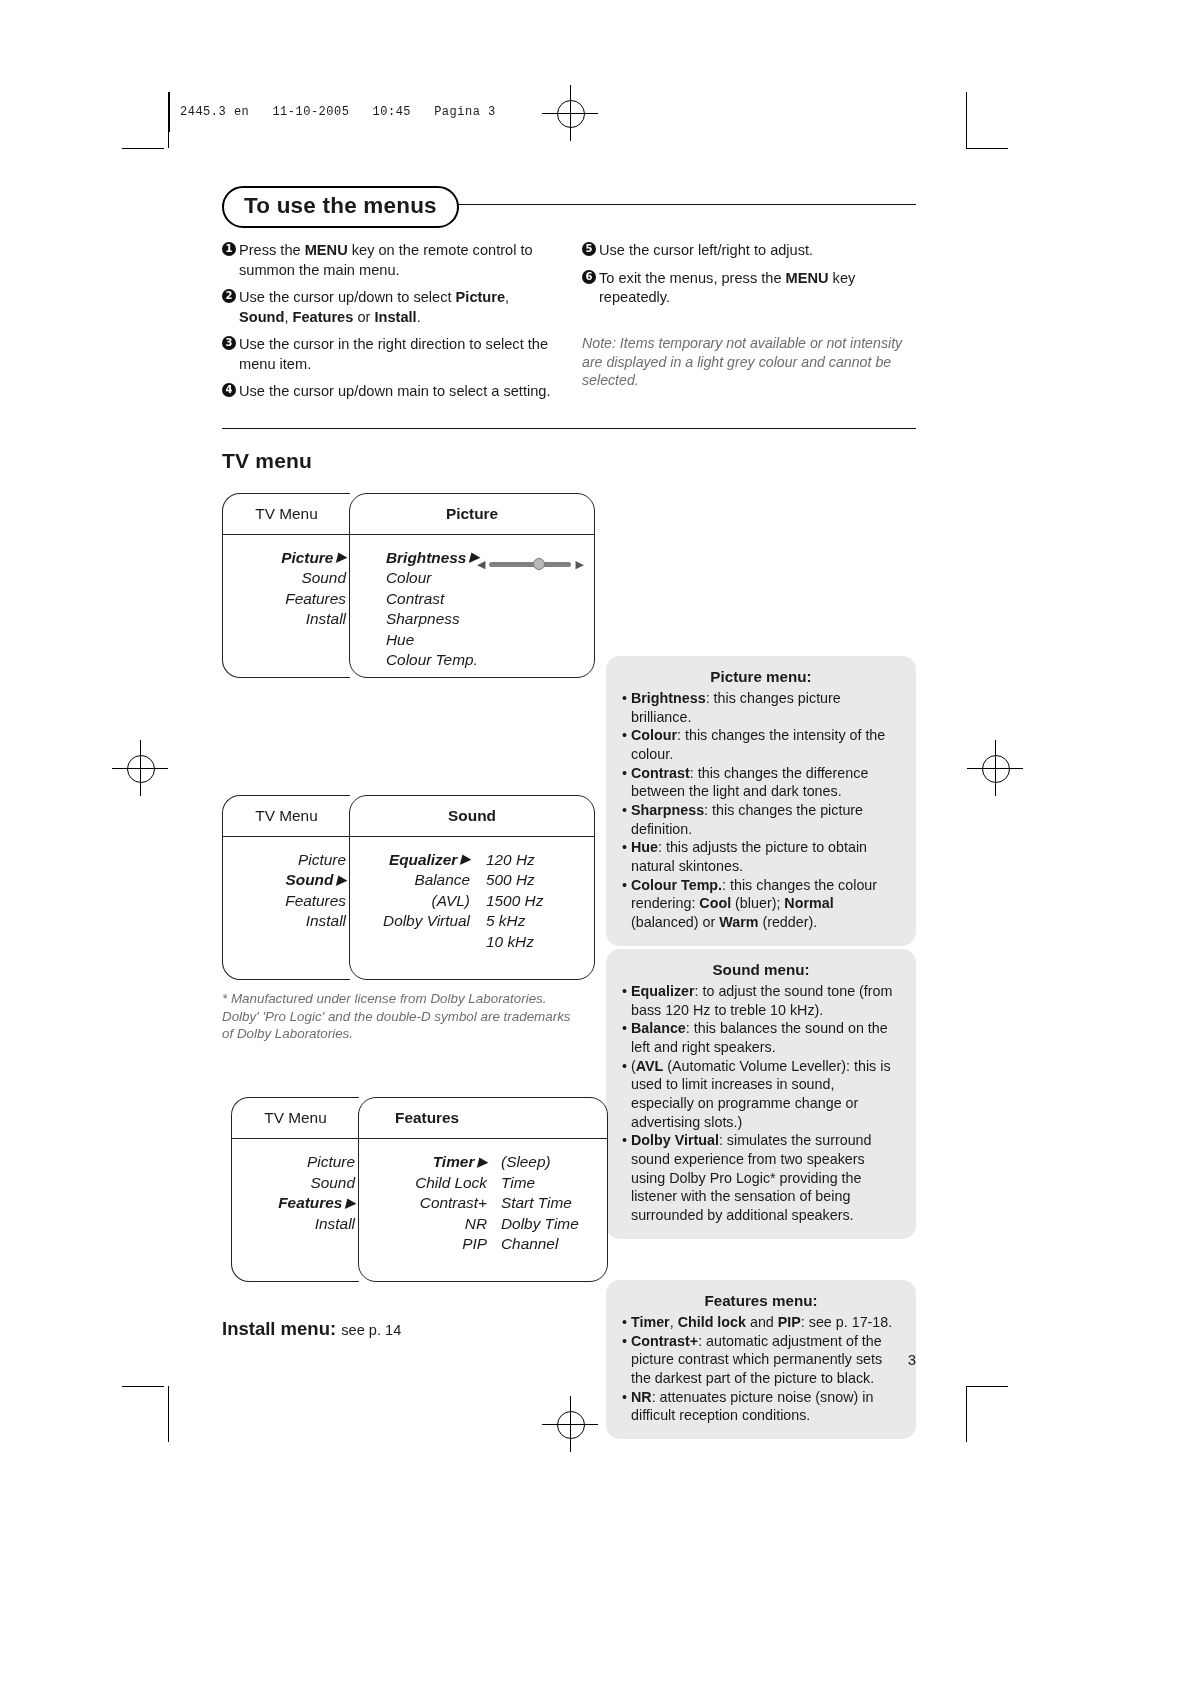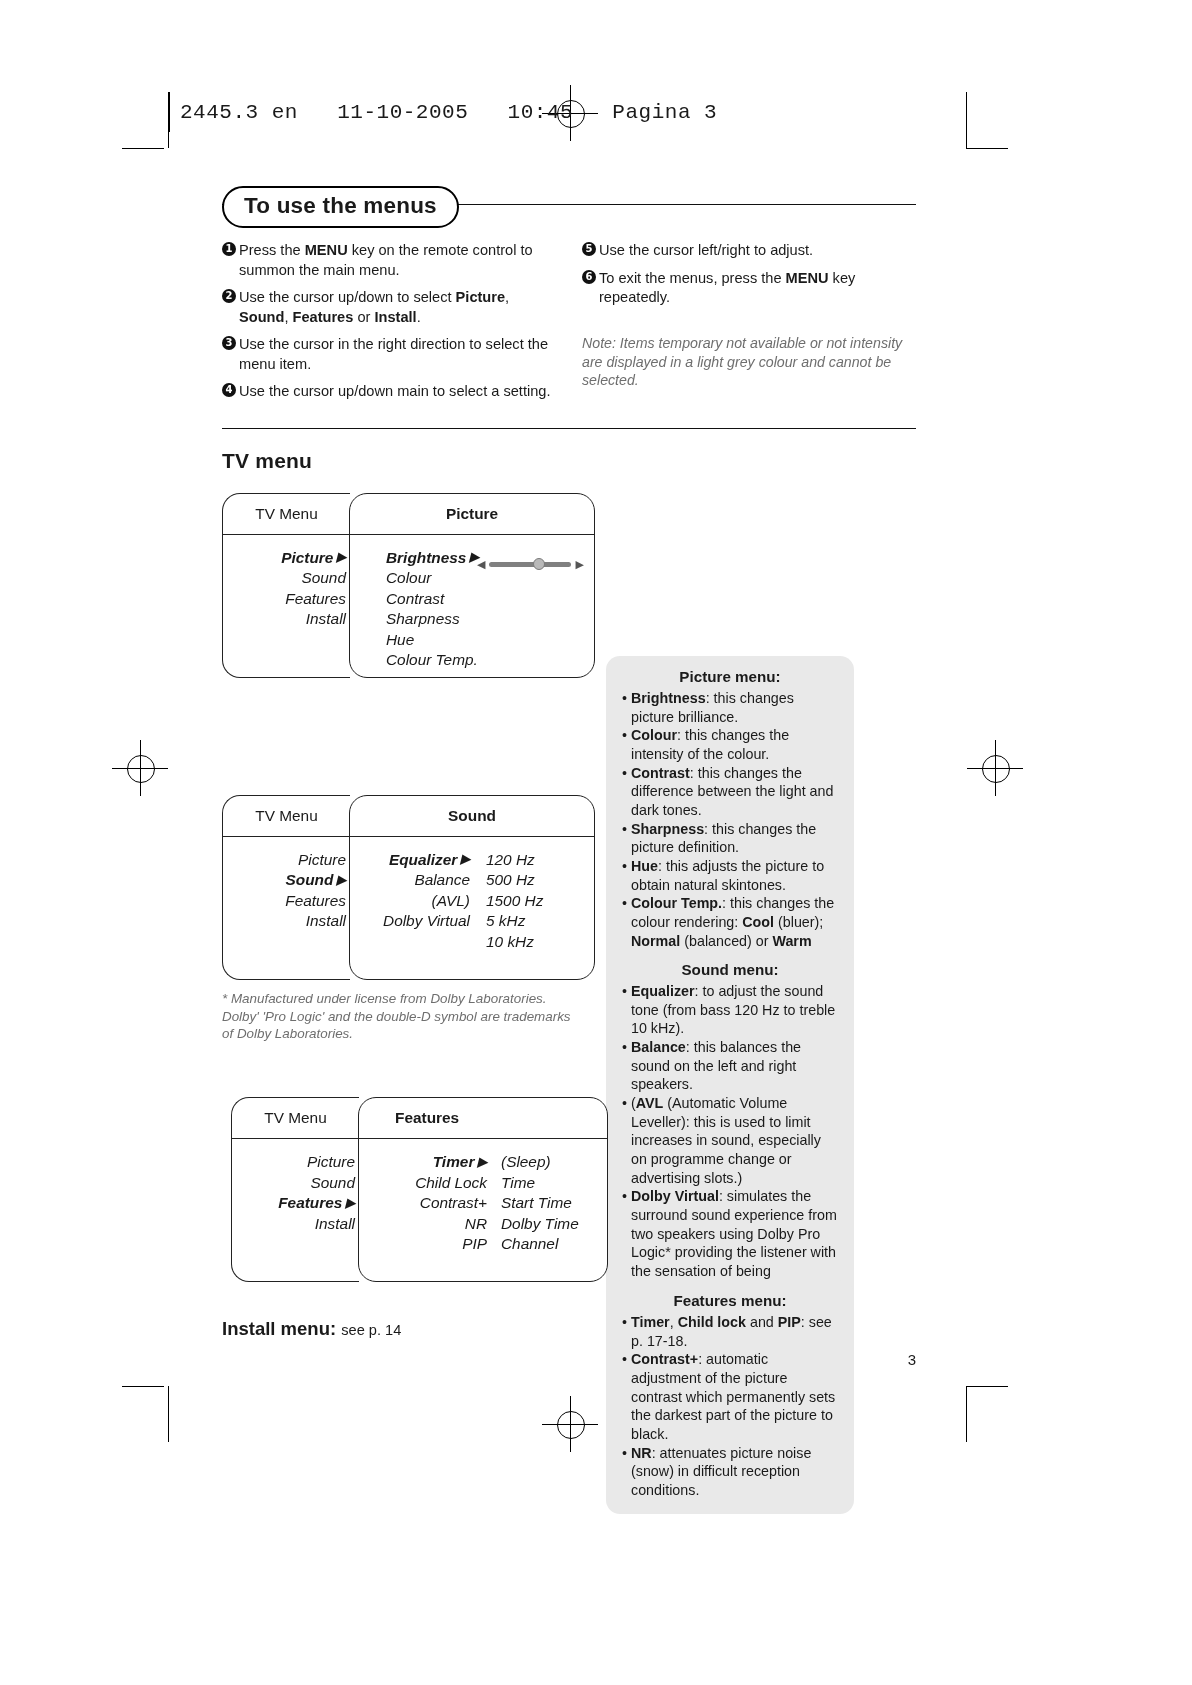--- a/index.html
+++ b/index.html
@@ -10,21 +10,21 @@
   .crop-v{width:1px;height:56px;}
   .crop-h{height:1px;width:42px;}
   .reg{position:absolute;width:1px;height:1px;}
   .reg .circ{position:absolute;width:26px;height:26px;border:1px solid #000;border-radius:50%;left:-13px;top:-13px;}
   .reg .hl{position:absolute;width:56px;height:1px;background:#000;left:-28px;top:0;}
   .reg .vl{position:absolute;width:1px;height:56px;background:#000;left:0;top:-28px;}
 
   
   .docheader{position:absolute;left:168px;top:92px;display:flex;align-items:center;}
   .docheader .bar{width:2px;height:40px;background:#000;margin-right:10px;}
-  .docheader .txt{font-family:"Liberation Mono","DejaVu Sans Mono",monospace;font-size:21px;letter-spacing:.5px;white-space:pre;}
+  .docheader .txt{font-family:"Liberation Mono","DejaVu Sans Mono",monospace;font-size:12px;letter-spacing:.5px;white-space:pre;}
 
   
   .page{position:absolute;left:222px;top:204px;width:694px;}
 
   hr.rule{border:0;border-top:1.6px solid #111;margin:0;}
 
   
   .pill{display:inline-block;border:2px solid #000;border-radius:24px;padding:5px 20px 7px 20px;font-weight:bold;font-size:22.5px;background:#fff;position:relative;top:-19px;letter-spacing:.2px;}
 
   .twocol{display:flex;gap:26px;margin-top:-6px;}
@@ -54,21 +54,21 @@
   .tri{font-size:12.5px;line-height:1;position:relative;top:-1.5px;padding-left:3px;}
   .bold{font-weight:bold;}
 
   
   .slider{position:absolute;display:flex;align-items:center;gap:4px;}
   .slider .tl,.slider .tr{font-size:11px;color:#555;line-height:1;}
   .slider .track{width:82px;height:5px;background:#808080;border-radius:3px;position:relative;}
   .slider .knob{position:absolute;width:10px;height:10px;border-radius:50%;background:#b9b9b9;border:1px solid #7a7a7a;top:-3.5px;left:44px;}
 
   
-  .card{position:absolute;background:#e9e9e9;border-radius:14px;padding:12px 16px 14px 16px;box-sizing:border-box;width:248px;}
+  .card{position:absolute;background:#e9e9e9;border-radius:14px;padding:12px 16px 14px 16px;box-sizing:border-box;width:310px;}
   .card .ct{text-align:center;font-weight:bold;font-size:15.2px;margin:0 0 4px 0;}
   .card ul{list-style:none;margin:0;padding:0;}
   .card li{font-size:14.3px;line-height:1.305;text-indent:-9px;padding-left:9px;margin:0;}
   .card li::before{content:"\2022\00a0";}
 
   .footnote{font-style:italic;color:#6e6e6e;font-size:13.4px;line-height:1.33;margin-top:10px;width:360px;}
 
   .installline{font-size:18.5px;margin-top:36px;}
   .installline .lbl{font-weight:bold;}
   .installline .see{font-size:14.6px;}

